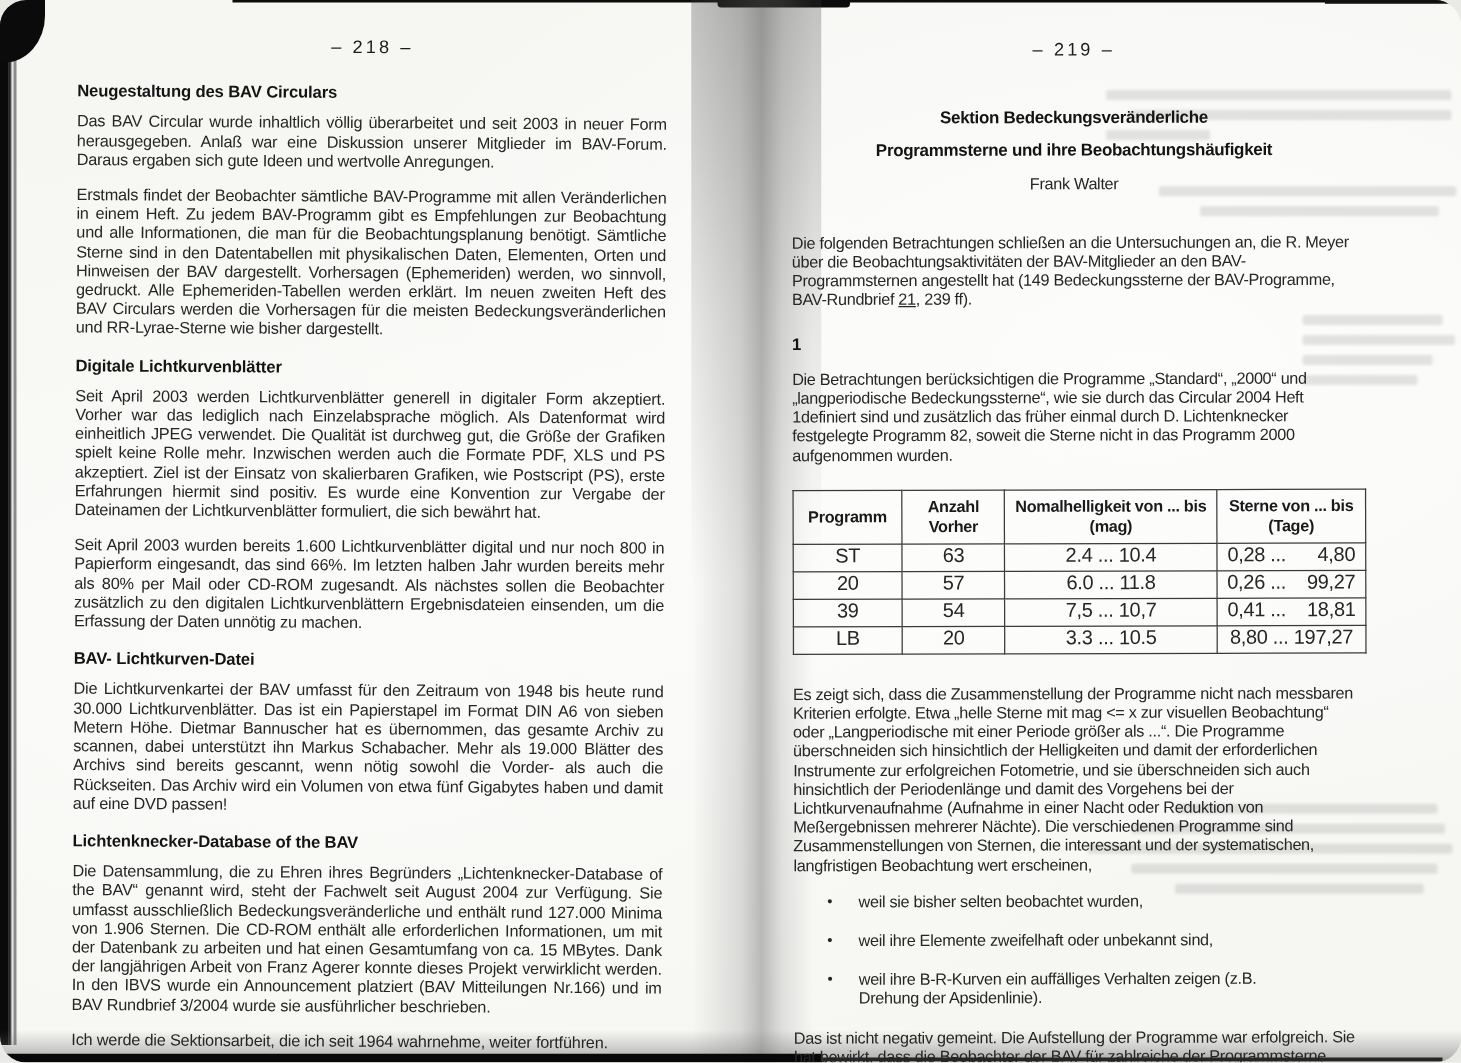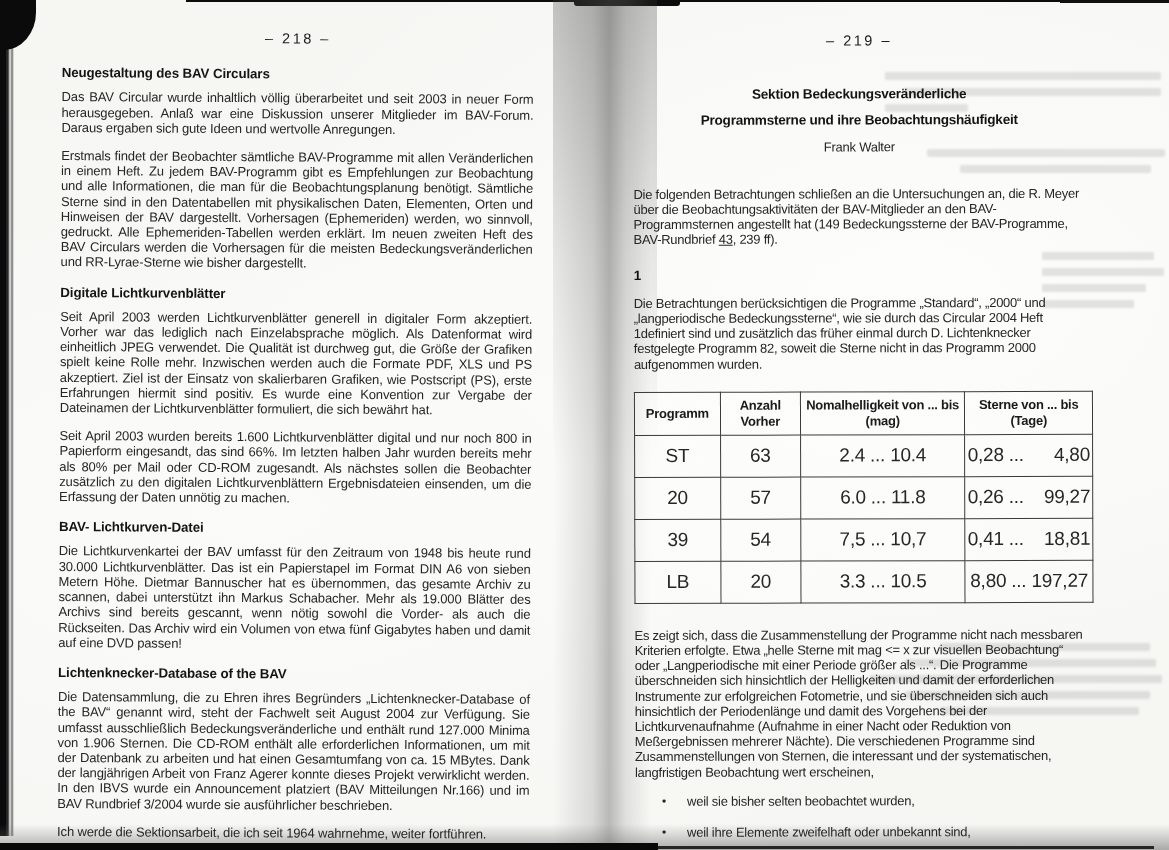--- a/index.html
+++ b/index.html
@@ -7,20 +7,21 @@
     width:1169px;height:850px;overflow:hidden;
     font-family:"Liberation Sans", sans-serif;
     background:#e9e9e6;
   }
   .scan{
     position:relative;width:1169px;height:850px;overflow:hidden;
     background:
       radial-gradient(ellipse at 78% 35%, #fdfdfc 0%, rgba(253,253,252,0) 55%),
       radial-gradient(ellipse at 22% 60%, #fbfbf9 0%, rgba(251,251,249,0) 60%),
       #f6f6f3;
+    border-radius: 21px;
   }
   
   .edge-left{
     position:absolute;left:0;top:0;width:14px;height:836px;
     background:linear-gradient(90deg,#0a0a0a 0,#0a0a0a 6px,#3d3d3d 7px,#141414 8px,#9a9a9a 9px,#e6e6e6 10px,#b5b5b5 11px,#6e6e6e 12px,rgba(0,0,0,0) 14px);
   }
   .corner-tl{
     position:absolute;left:0;top:0;width:36px;height:50px;background:#0b0b0b;
     border-bottom-right-radius:90% 75%;
   }
@@ -56,21 +57,21 @@
   .title{text-align:center;font-weight:bold;font-size:13.6px;color:#141414;margin:0 0 11px;}
   .author{text-align:center;font-weight:normal;font-size:13px;color:#262626;margin:0 0 32px;}
   .sec-heading{display:flex;font-weight:bold;font-size:13.4px;color:#141414;margin:4px 0 13px;}
   .sec-heading .num{width:45px;flex:0 0 45px;}
   .u{text-decoration:underline;}
   
   .tablewrap{width:459px;margin:4px 0 24px;}
   table{border-collapse:collapse;width:100%;background:rgba(255,255,255,.4);}
   th,td{border:1.6px solid #3a3a3a;text-align:center;vertical-align:middle;color:#262626;}
   th{font-size:13px;font-weight:bold;color:#1a1a1a;padding:5px 2px;height:30px;line-height:16px;}
-  td{font-size:19px;padding:11px 2px;height:19px;line-height:16px;}
+  td{font-size:16px;padding:1px 2px;height:19px;line-height:16px;}
   col.c1{width:19%;}col.c2{width:18%;}col.c3{width:37%;}col.c4{width:26%;}
   td.pre{white-space:pre;}
   
   ul.bullets{list-style:none;margin:0 0 8px;padding:0;}
   ul.bullets li{display:flex;margin:0 0 16px;padding-left:27px;}
   ul.bullets .dot{flex:0 0 25px;font-size:12px;line-height:15.2px;}
   ul.bullets .btext{flex:1;max-width:345px;}
 </style>
 </head>
 <body>
@@ -129,21 +130,21 @@
     <p>Ich werde die Sektionsarbeit, die ich seit 1964 wahrnehme, weiter fortführen.</p>
   </div>
 
   <div class="page page-right">
     <div class="pagenum">–  219  –</div>
 
     <div class="title">Sektion Bedeckungsveränderliche</div>
     <div class="title">Programmsterne und ihre Beobachtungshäufigkeit</div>
     <div class="author">Frank Walter</div>
 
-    <p><span>Die folgenden Betrachtungen schließen an die Untersuchungen an, die R. Meyer über die Beobachtungsaktivitäten der BAV-Mitglieder an den BAV-Programmsternen angestellt hat (149 Bedeckungssterne der BAV-Programme, BAV-Rundbrief </span><span class="u">43</span><span>, 239 ff).</span></p>
+    <p><span>Die folgenden Betrachtungen schließen an die Untersuchungen an, die R. Meyer über die Beobachtungsaktivitäten der BAV-Mitglieder an den BAV-Programmsternen angestellt hat (149 Bedeckungssterne der BAV-Programme, BAV-Rundbrief </span><span class="u">21</span><span>, 239 ff).</span></p>
 
     <div class="sec-heading">
       <span class="num">1</span>
     </div>
     <p>Die Betrachtungen berücksichtigen die Programme „Standard“, „2000“ und „langperiodische Bedeckungssterne“, wie sie durch das Circular 2004 Heft 1definiert sind und zusätzlich das früher einmal durch D. Lichtenknecker festgelegte Programm 82, soweit die Sterne nicht in das Programm 2000 aufgenommen wurden.</p>
 
     <div class="tablewrap">
       <table>
         <colgroup>
             <col class="c1">

